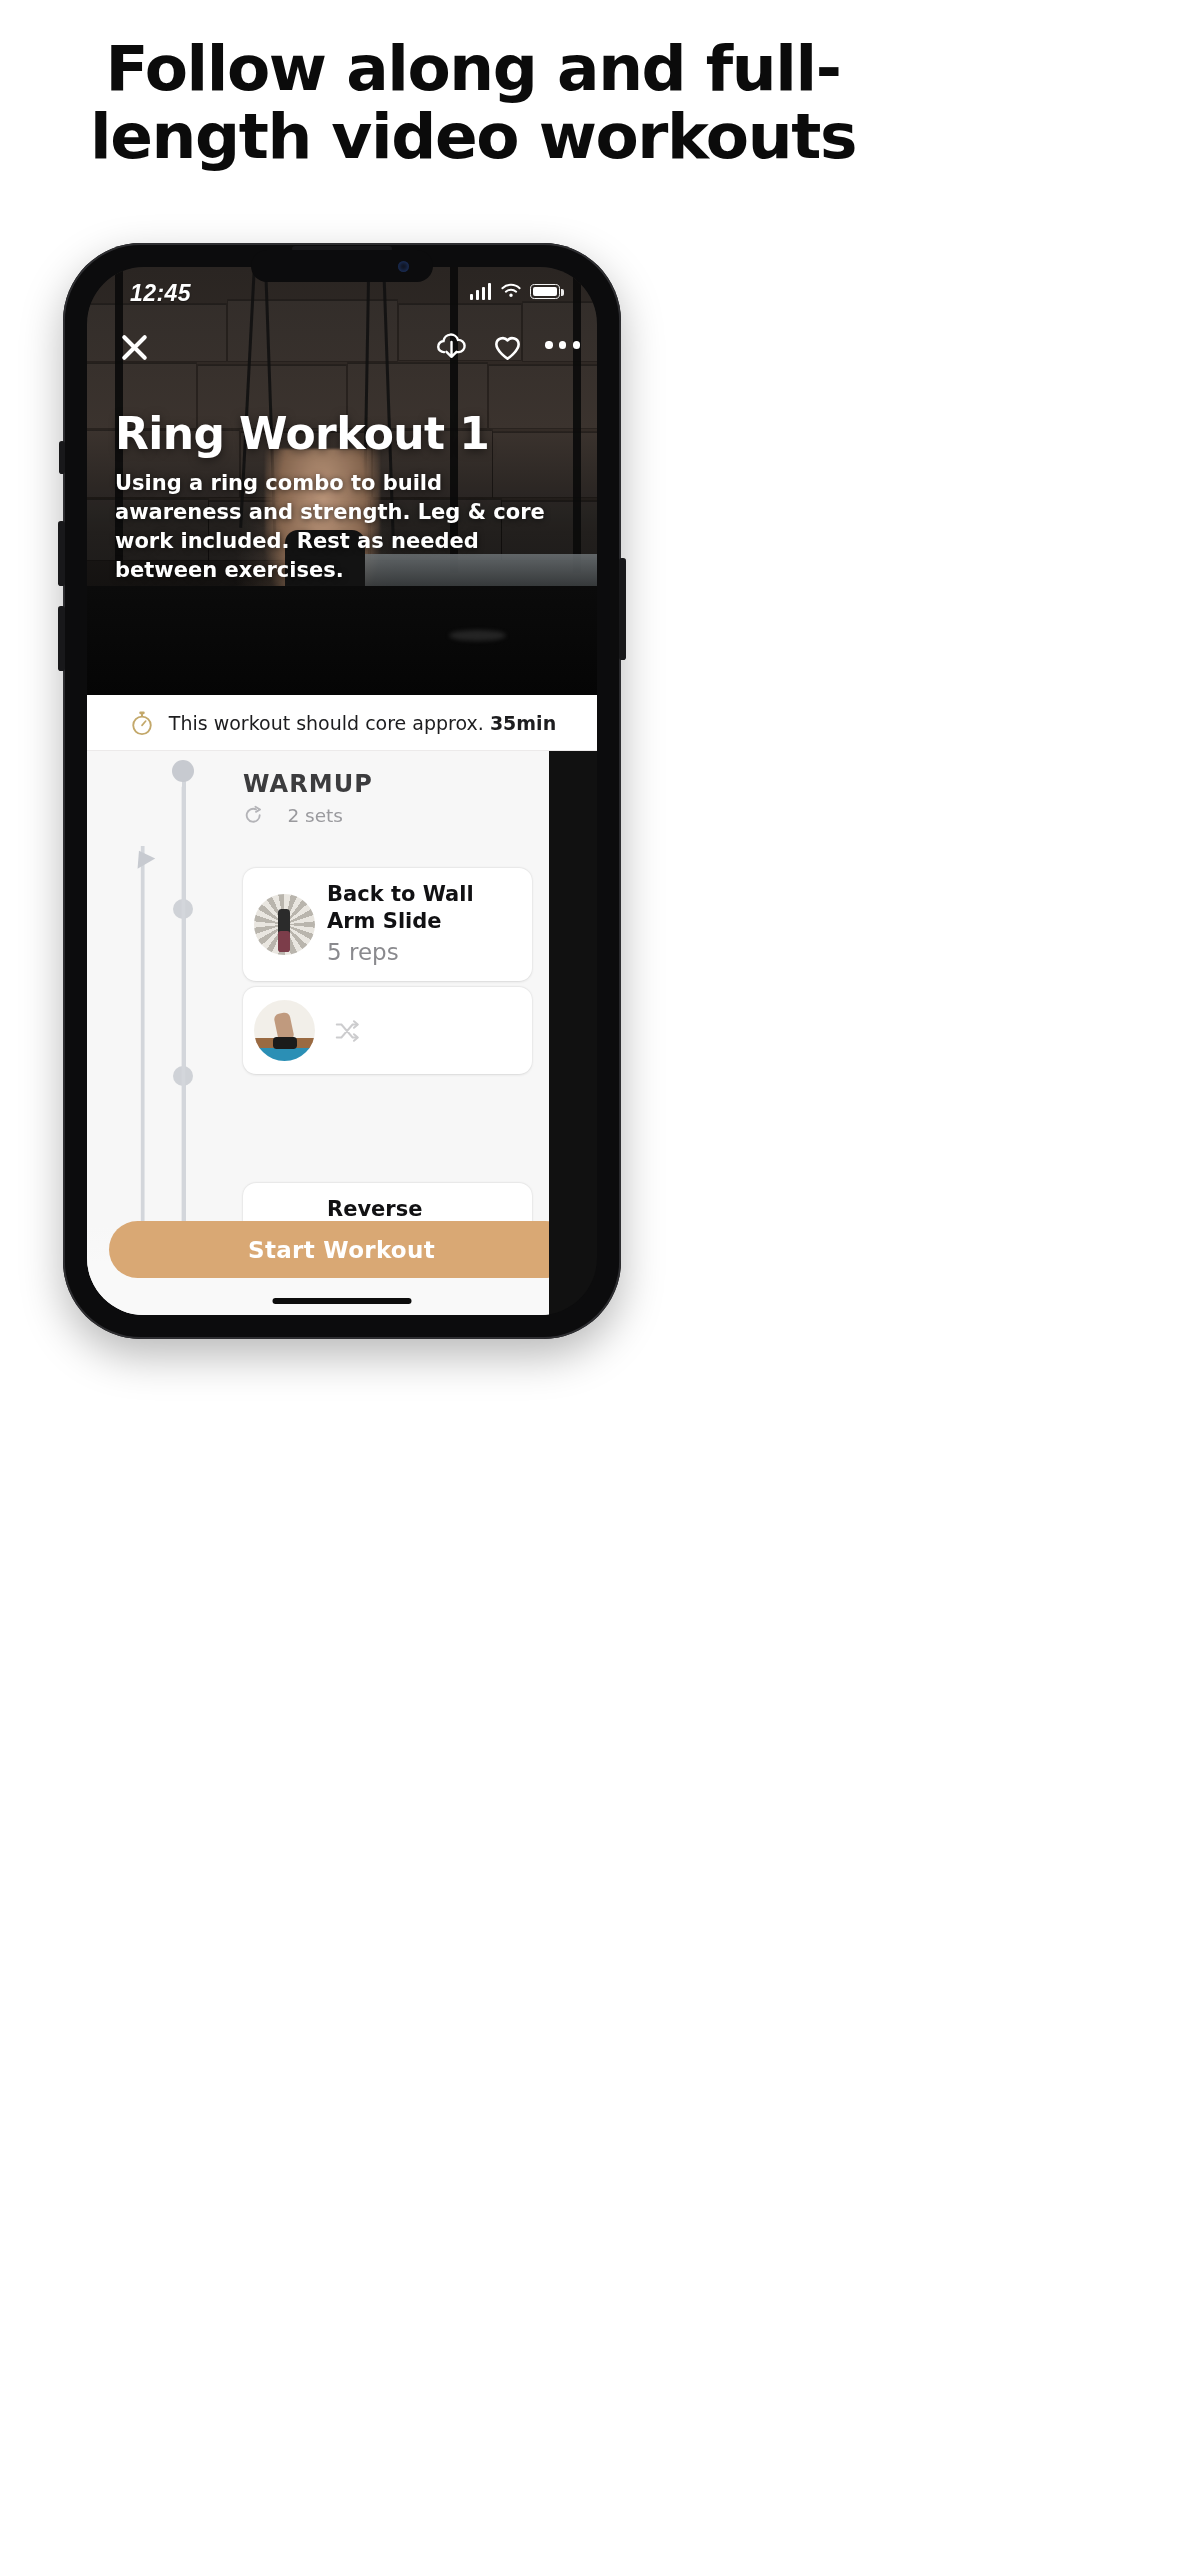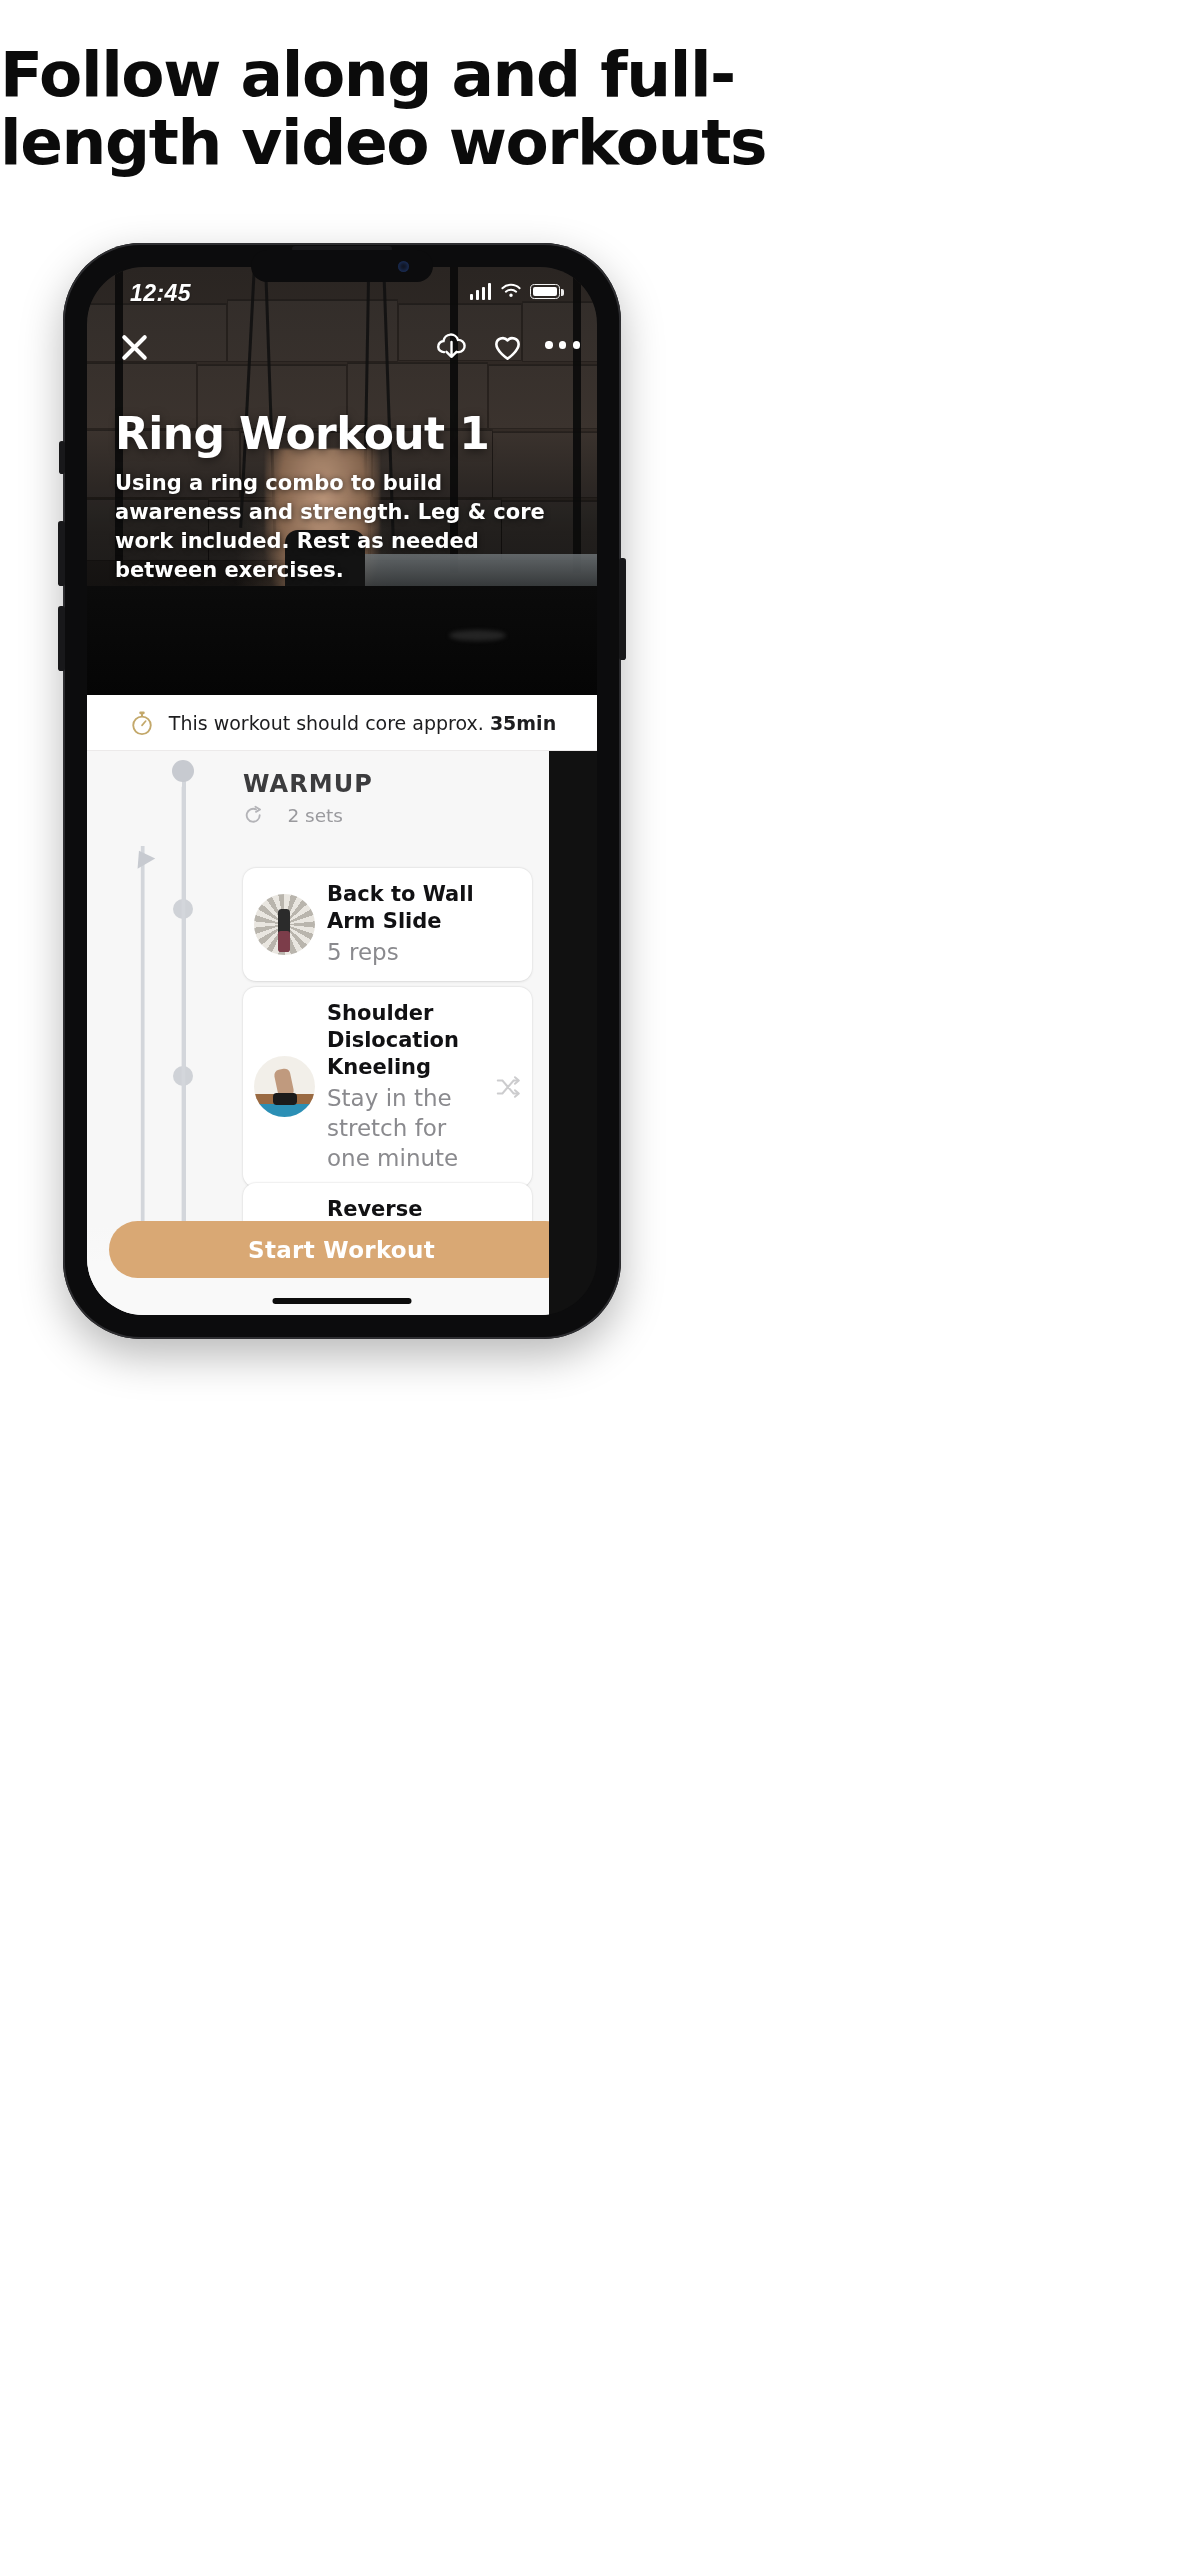--- a/index.html
+++ b/index.html
@@ -1,22 +1,22 @@
 <!DOCTYPE html>
 <html style="font-size:15px"><head>
 <meta charset="utf-8">
 <style>
   * { margin:0; padding:0; box-sizing:border-box; }
   html,body { width:1191px; height:2576px; background:#ffffff;
     font-family:"Liberation Sans", sans-serif; overflow:hidden; }
 
   
   .headline{
-    position:absolute; top:41px; left:0; width:946px;
-    font-weight:bold; color:#0b0b0b;
+    position:absolute; top:35px; left:0; width:946px;
+    text-align:center; font-weight:bold; color:#0b0b0b;
     font-size:63px; line-height:1.08; letter-spacing:-1.4px;
     font-family:"DejaVu Sans", sans-serif;
   }
   .headline span{ display:block; }
 
   
   .phone{
     position:absolute; left:63px; top:243px;
     width:558px; height:1096px;
     border-radius:78px;
@@ -371,24 +371,20 @@
           <div class="card-title">Back to Wall Arm Slide</div>
           <div class="card-sub">5 reps</div>
         </div>
       </div>
 
       <div class="card" style="top:236px;">
         <div class="thumb t2">
           <div class="body"></div>
             <div class="shorts"></div>
         </div>
-        <div class="card-body">
-          <div class="card-title">Shoulder Dislocation Kneeling</div>
-          <div class="card-sub">Stay in the stretch for one minute</div>
-        </div>
         <svg class="shuffle" viewBox="0 0 28 28">
           <path d="M3 7h5l12 14h5 M3 21h5l12-14h5" stroke="#9a9a9e" stroke-width="2.2" fill="none" stroke-linecap="round"></path>
           <path d="M21.5 3.5L25.6 7l-4.1 3.5 M21.5 17.5L25.6 21l-4.1 3.5" stroke="#9a9a9e" stroke-width="2.2" fill="none" stroke-linecap="round" stroke-linejoin="round"></path>
         </svg>
       </div>
 
       <div class="card" style="top:432px;">
         <div class="thumb t3">
           <div class="body"></div>
             <div class="shorts"></div>

